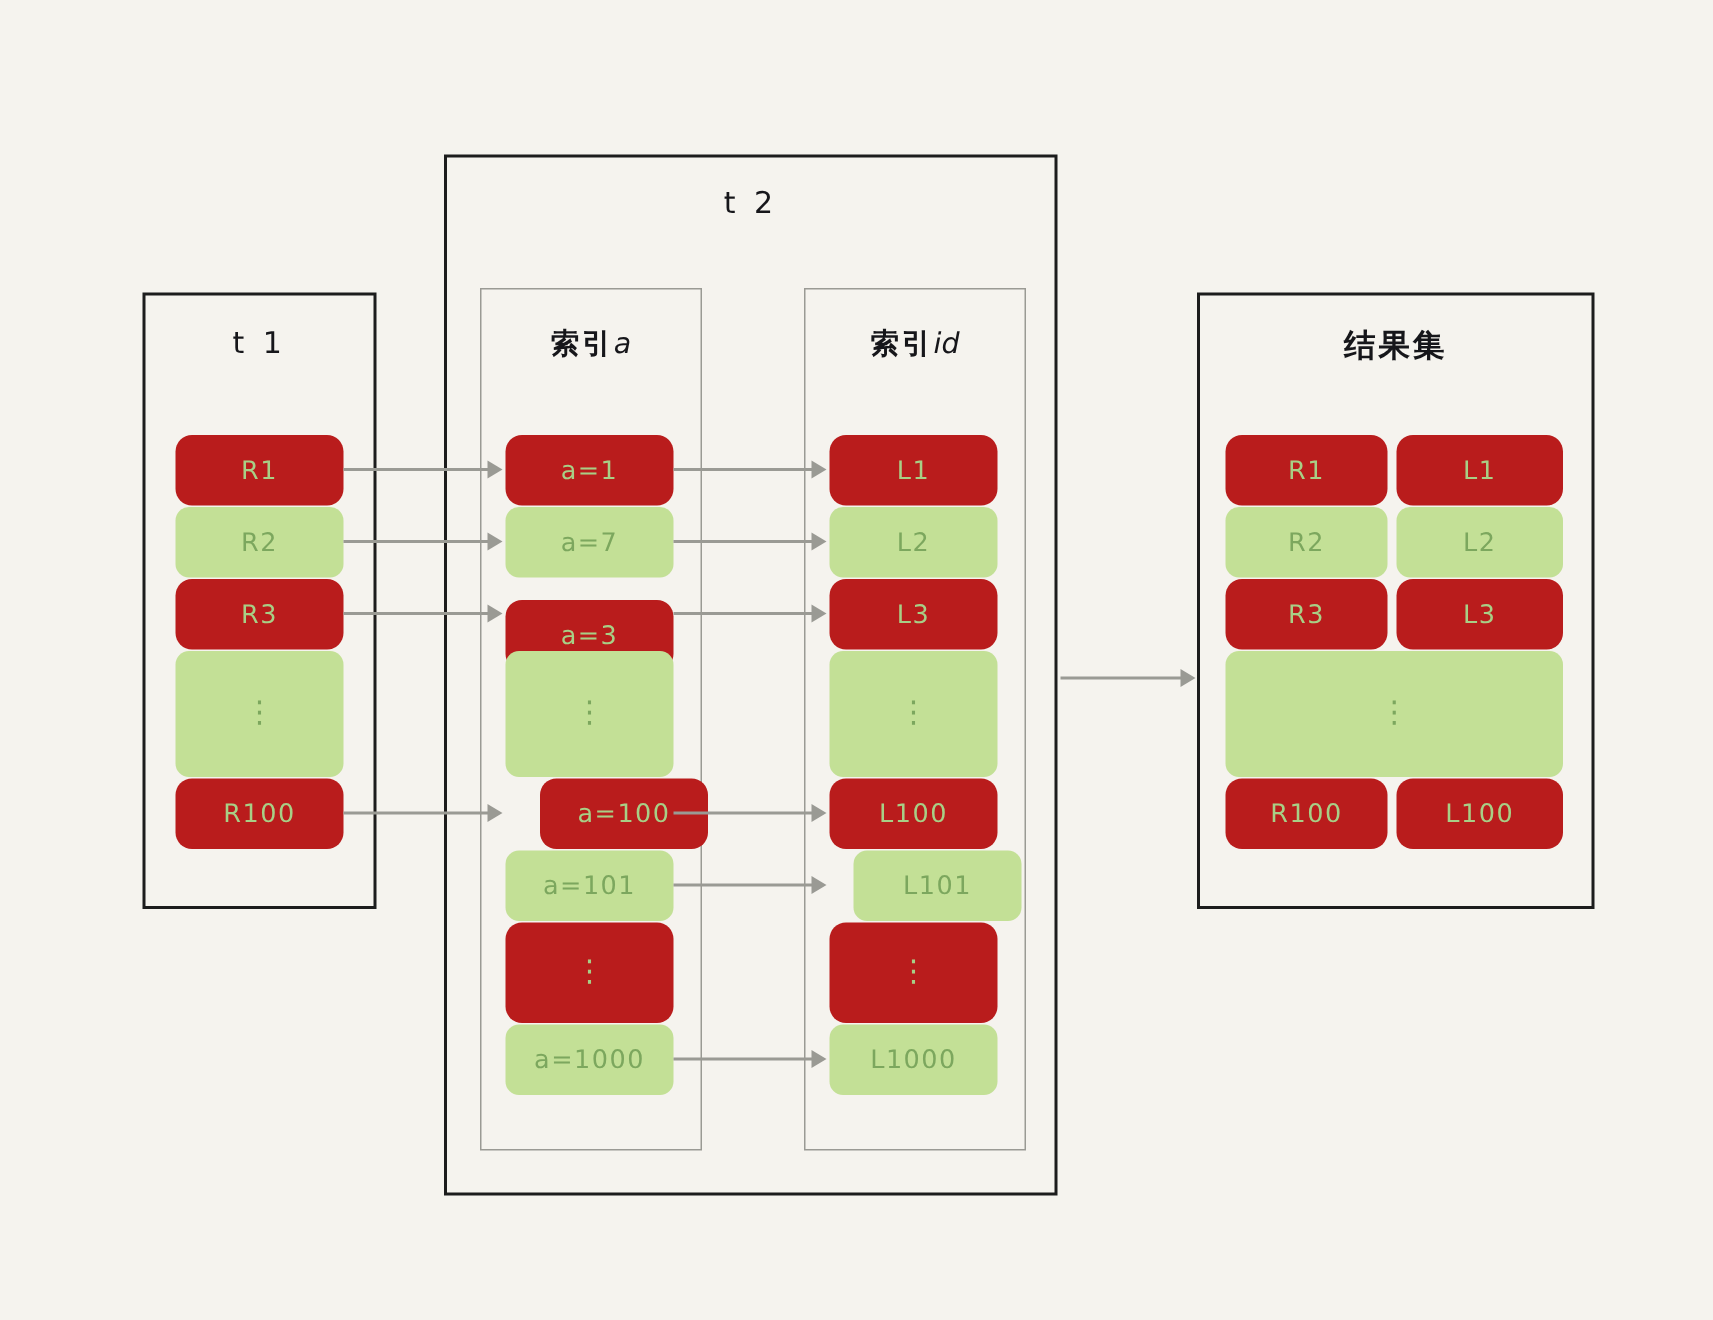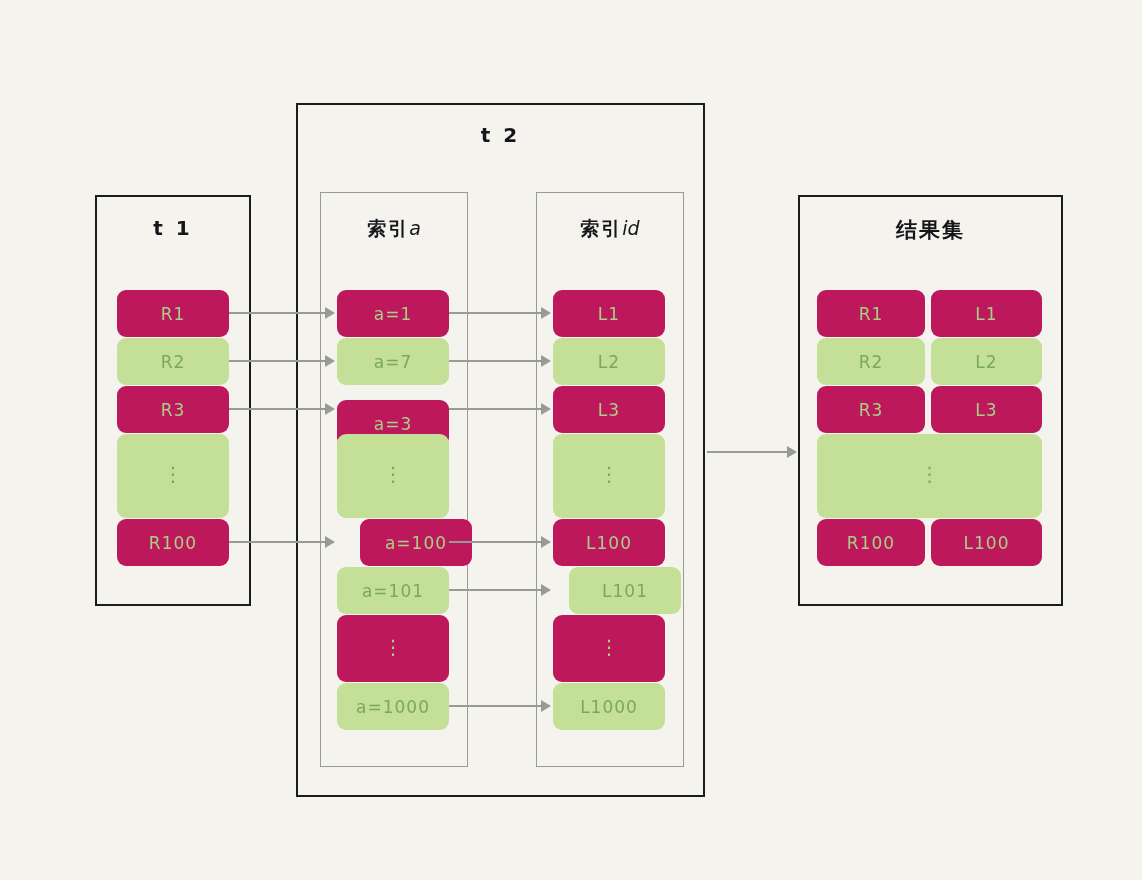--- a/index.html
+++ b/index.html
@@ -35,21 +35,21 @@
   .box-title {
     position: absolute;
     text-align: center;
     color: #16161a;
     white-space: nowrap;
     font-family: "DejaVu Sans", sans-serif;
   }
   .title-latin {
     font-size: 20px;
     letter-spacing: 3px;
-    font-weight: 700;
+    font-weight: 400;
   }
   .title-cjk {
     font-size: 19px;
     font-weight: 700;
     letter-spacing: 2px;
   }
   .title-cjk .ital {
     font-style: italic;
     font-weight: 400;
     letter-spacing: 0;
@@ -61,22 +61,23 @@
     border-radius: 9px;
     box-sizing: border-box;
     display: flex;
     align-items: center;
     justify-content: center;
     font-size: 17px;
     letter-spacing: 1px;
     font-family: "DejaVu Sans", sans-serif;
   }
   .cell.dark {
-    background: #be185d;
+    background: #b91c1c;
     color: #a8cf86;
+    border-radius: 11px;
   }
   .cell.light {
     background: #c3e096;
     color: #7ca75e;
   }
   .cell.ellip {
     font-size: 20px;
     letter-spacing: 0;
     line-height: 0.6;
   }

